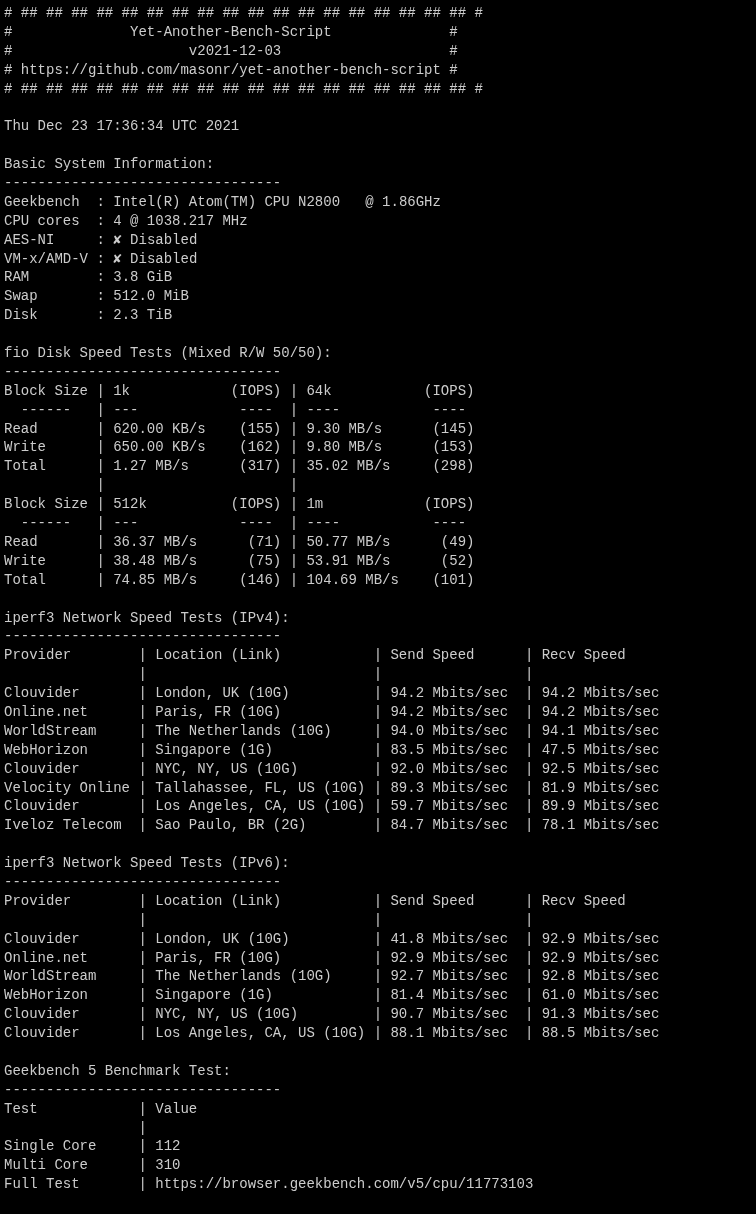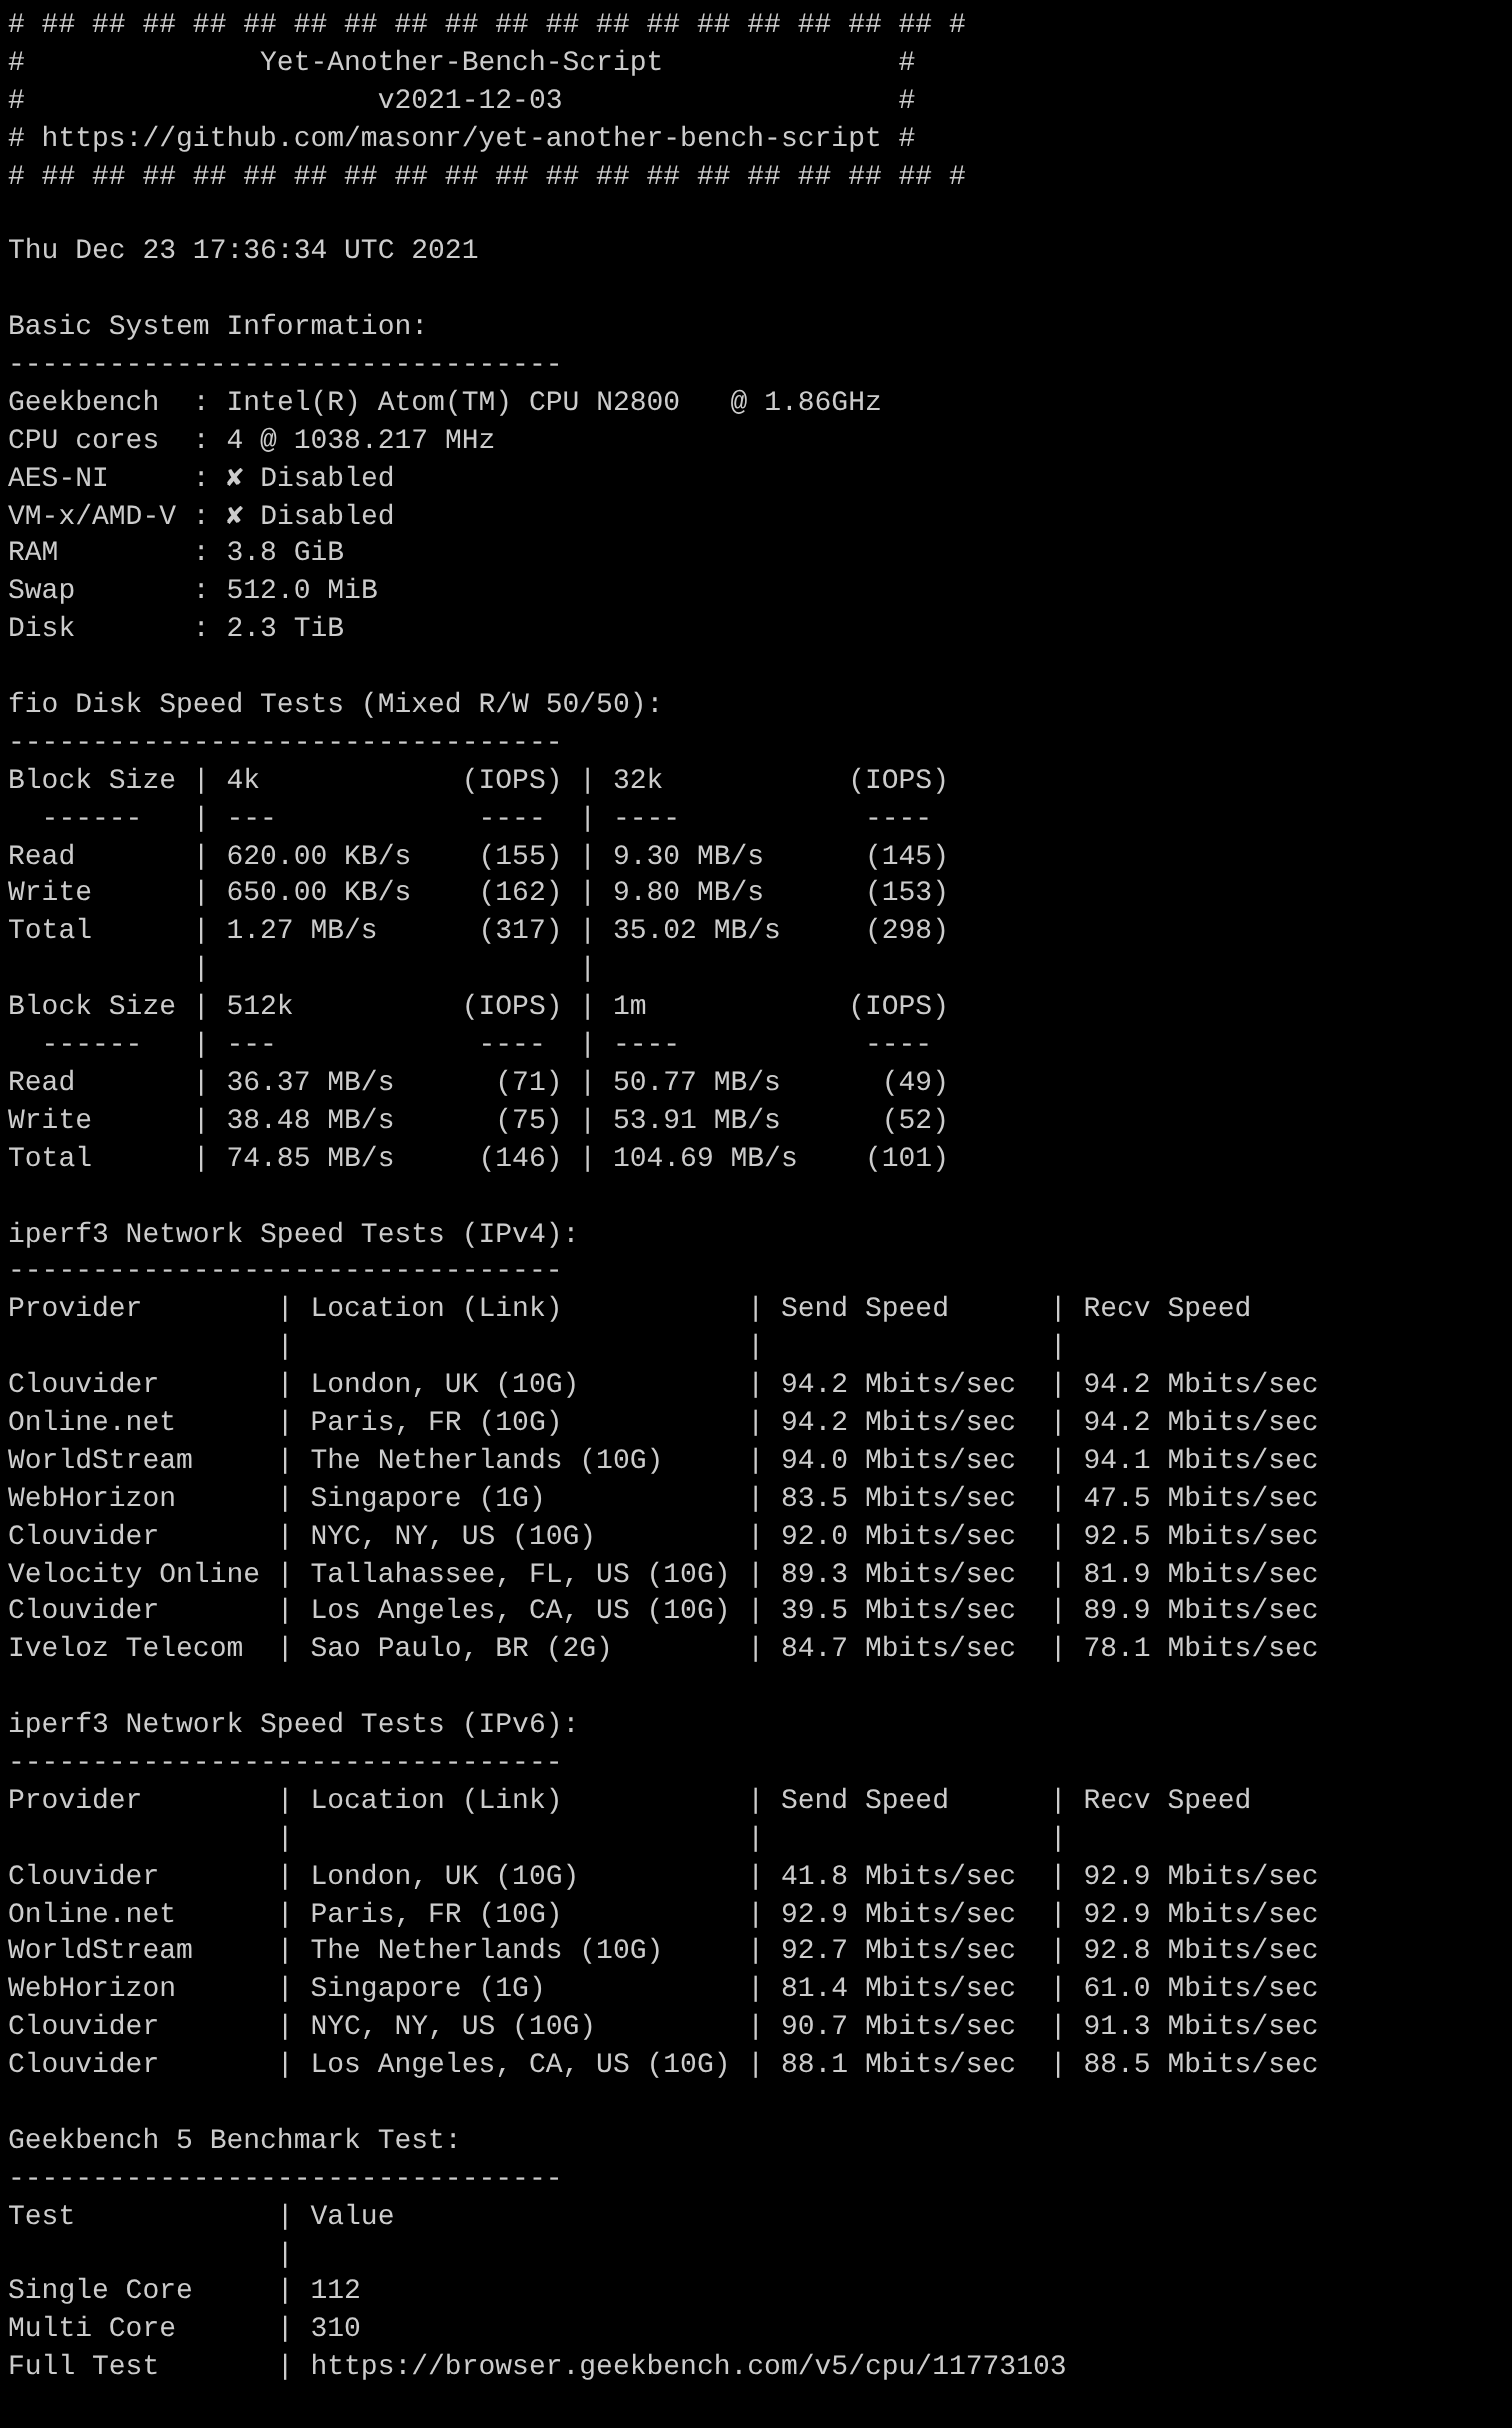--- a/index.html
+++ b/index.html
@@ -37,21 +37,21 @@
 <span>Geekbench  :</span> <span>Intel(R) Atom(TM) CPU N2800   @ 1.86GHz</span>
 <span>CPU cores  :</span> <span>4 @ 1038.217 MHz</span>
 <span>AES-NI     :</span> <span class="cross">✘</span> <span>Disabled</span>
 <span>VM-x/AMD-V :</span> <span class="cross">✘</span> <span>Disabled</span>
 <span>RAM        :</span> <span>3.8 GiB</span>
 <span>Swap       :</span> <span>512.0 MiB</span>
 <span>Disk       :</span> <span>2.3 TiB</span>
 
 <span>fio Disk Speed Tests (Mixed R/W 50/50):</span>
 <span>---------------------------------</span>
-<span>Block Size | 4k            (IOPS) | 32k           (IOPS)</span>
+<span>Block Size | 1k            (IOPS) | 64k           (IOPS)</span>
 <span>  ------   | ---            ----  | ----           ---- </span>
 <span>Read       | 620.00 KB/s    (155) | 9.30 MB/s      (145)</span>
 <span>Write      | 650.00 KB/s    (162) | 9.80 MB/s      (153)</span>
 <span>Total      | 1.27 MB/s      (317) | 35.02 MB/s     (298)</span>
 <span>           |                      |                     </span>
 <span>Block Size | 512k          (IOPS) | 1m            (IOPS)</span>
 <span>  ------   | ---            ----  | ----           ---- </span>
 <span>Read       | 36.37 MB/s      (71) | 50.77 MB/s      (49)</span>
 <span>Write      | 38.48 MB/s      (75) | 53.91 MB/s      (52)</span>
 <span>Total      | 74.85 MB/s     (146) | 104.69 MB/s    (101)</span>
@@ -59,21 +59,21 @@
 <span>iperf3 Network Speed Tests (IPv4):</span>
 <span>---------------------------------</span>
 <span>Provider        | Location (Link)           | Send Speed      | Recv Speed     </span>
 <span>                |                           |                 |                </span>
 <span>Clouvider       | London, UK (10G)          | 94.2 Mbits/sec  | 94.2 Mbits/sec </span>
 <span>Online.net      | Paris, FR (10G)           | 94.2 Mbits/sec  | 94.2 Mbits/sec </span>
 <span>WorldStream     | The Netherlands (10G)     | 94.0 Mbits/sec  | 94.1 Mbits/sec </span>
 <span>WebHorizon      | Singapore (1G)            | 83.5 Mbits/sec  | 47.5 Mbits/sec </span>
 <span>Clouvider       | NYC, NY, US (10G)         | 92.0 Mbits/sec  | 92.5 Mbits/sec </span>
 <span>Velocity Online | Tallahassee, FL, US (10G) | 89.3 Mbits/sec  | 81.9 Mbits/sec </span>
-<span>Clouvider       | Los Angeles, CA, US (10G) | 39.5 Mbits/sec  | 89.9 Mbits/sec </span>
+<span>Clouvider       | Los Angeles, CA, US (10G) | 59.7 Mbits/sec  | 89.9 Mbits/sec </span>
 <span>Iveloz Telecom  | Sao Paulo, BR (2G)        | 84.7 Mbits/sec  | 78.1 Mbits/sec </span>
 
 <span>iperf3 Network Speed Tests (IPv6):</span>
 <span>---------------------------------</span>
 <span>Provider        | Location (Link)           | Send Speed      | Recv Speed     </span>
 <span>                |                           |                 |                </span>
 <span>Clouvider       | London, UK (10G)          | 41.8 Mbits/sec  | 92.9 Mbits/sec </span>
 <span>Online.net      | Paris, FR (10G)           | 92.9 Mbits/sec  | 92.9 Mbits/sec </span>
 <span>WorldStream     | The Netherlands (10G)     | 92.7 Mbits/sec  | 92.8 Mbits/sec </span>
 <span>WebHorizon      | Singapore (1G)            | 81.4 Mbits/sec  | 61.0 Mbits/sec </span>

